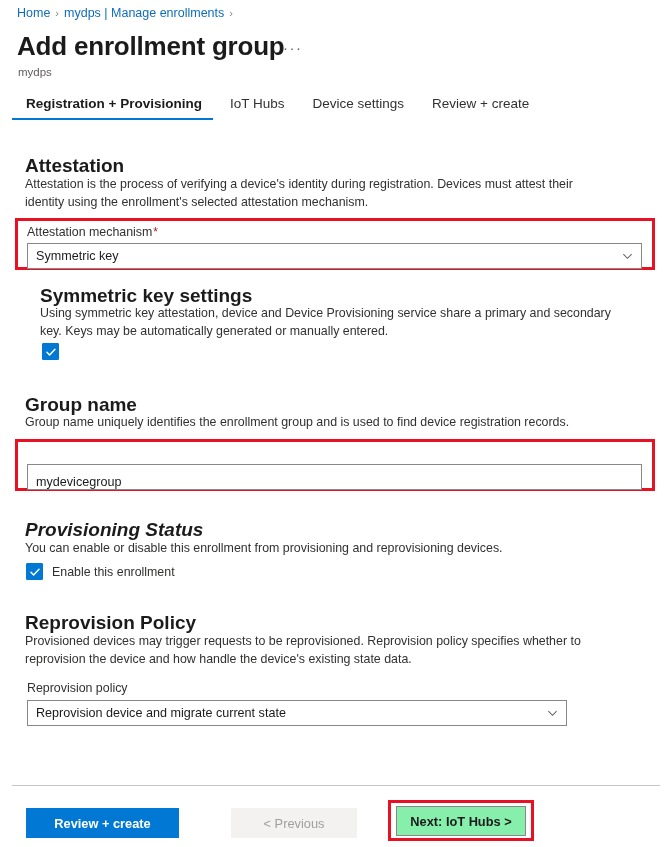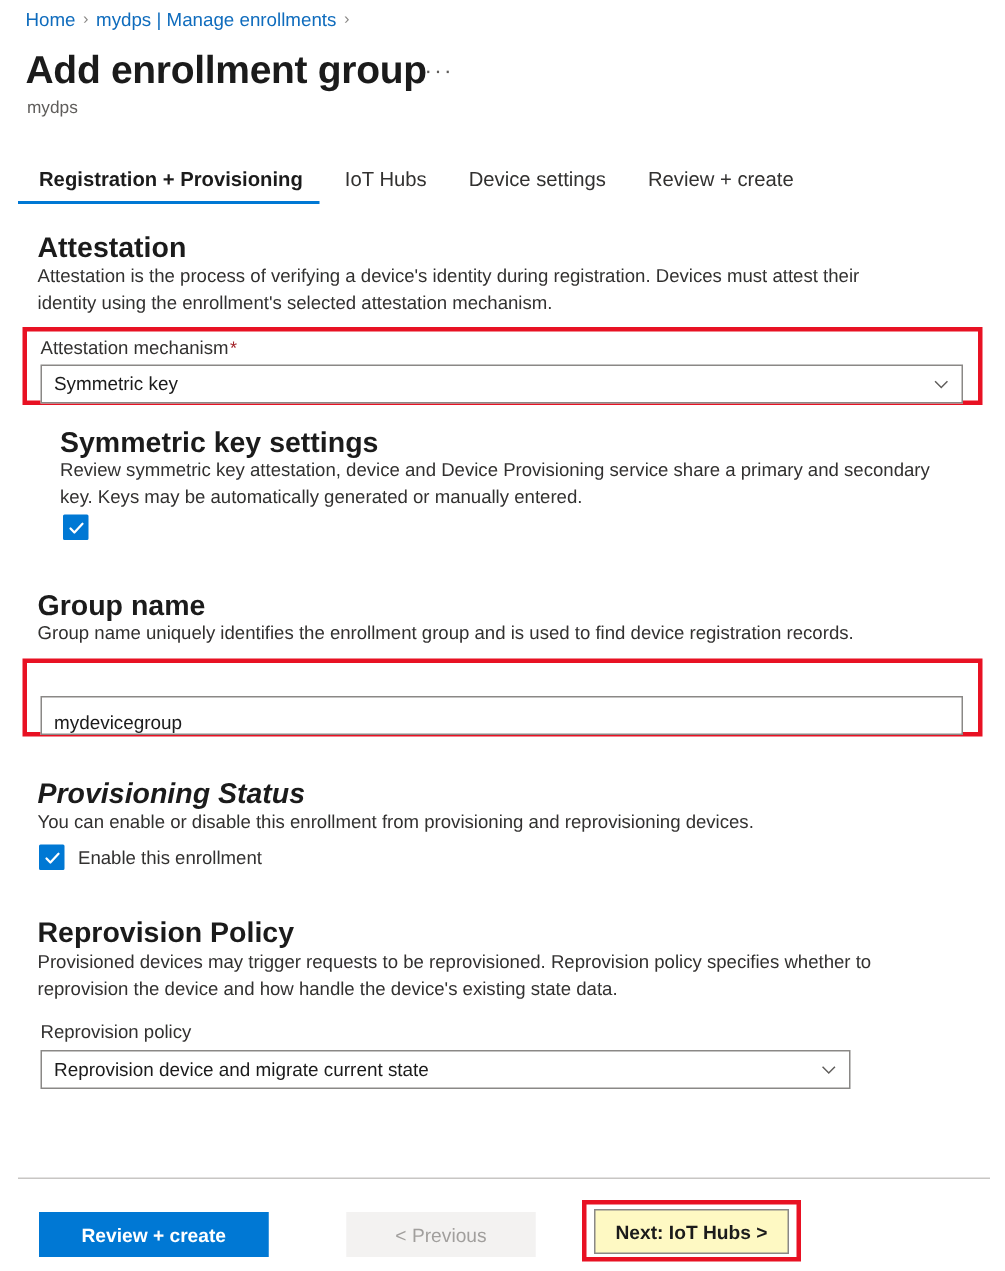--- a/index.html
+++ b/index.html
@@ -59,21 +59,21 @@
     left: 18px;
     top: 66px;
     font-size: 11.5px;
     color: #605e5c;
   }
 
   
   .tabs {
     position: absolute;
     left: 12px;
-    top: 112px;
+    top: 96px;
     display: flex;
     align-items: center;
     gap: 0px;
   }
   .tab {
     font-size: 13.5px;
     color: #323130;
     padding: 0 14px 9px 14px;
     cursor: pointer;
     white-space: nowrap;
@@ -208,21 +208,21 @@
     border: 1px solid #0078d4;
   }
   .btn-disabled {
     background: #f3f2f1;
     color: #a19f9d;
     border: 1px solid #f3f2f1;
     cursor: default;
     font-weight: 400;
   }
   .btn-default {
-    background: #fef9c3;
+    background: #86efac;
     color: #1b1b1b;
     border: 1px solid #8a8886;
   }
 </style>
 </head>
 <body>
 
 <div class="breadcrumb">
   <span class="crumb">Home</span>
   <span class="crumb-sep">›</span>
@@ -251,21 +251,21 @@
     <span>Attestation mechanism</span><span class="req">*</span>
   </div>
   <div class="control select" style="left:27px; top:243px; width:615px;">
     <span>Symmetric key</span>
     <svg class="chev" viewBox="0 0 12 12">
         <path d="M1.5 4 L6 8.5 L10.5 4" fill="none" stroke="currentColor" stroke-width="1.1"></path>
       </svg>
   </div>
 
   <div class="sec-head" style="left:40px; top:285px;">Symmetric key settings</div>
-  <div class="sec-desc" style="left:40px; top:305px; width:595px;">Review symmetric key attestation, device and Device Provisioning service share a primary and secondary key. Keys may be automatically generated or manually entered.</div>
+  <div class="sec-desc" style="left:40px; top:305px; width:595px;">Using symmetric key attestation, device and Device Provisioning service share a primary and secondary key. Keys may be automatically generated or manually entered.</div>
   <div class="cb-row" style="left:42px; top:343px;">
     <span class="cb-box">
       <svg viewBox="0 0 12 12">
           <path d="M2 6.3 L4.6 9 L10 3.2" fill="none" stroke="#ffffff" stroke-width="1.5" stroke-linecap="round" stroke-linejoin="round"></path>
         </svg>
     </span>
   </div>
 
   <div class="sec-head" style="left:25px; top:394px;">Group name</div>
   <div class="sec-desc" style="left:25px; top:414px; width:600px;">Group name uniquely identifies the enrollment group and is used to find device registration records.</div>

